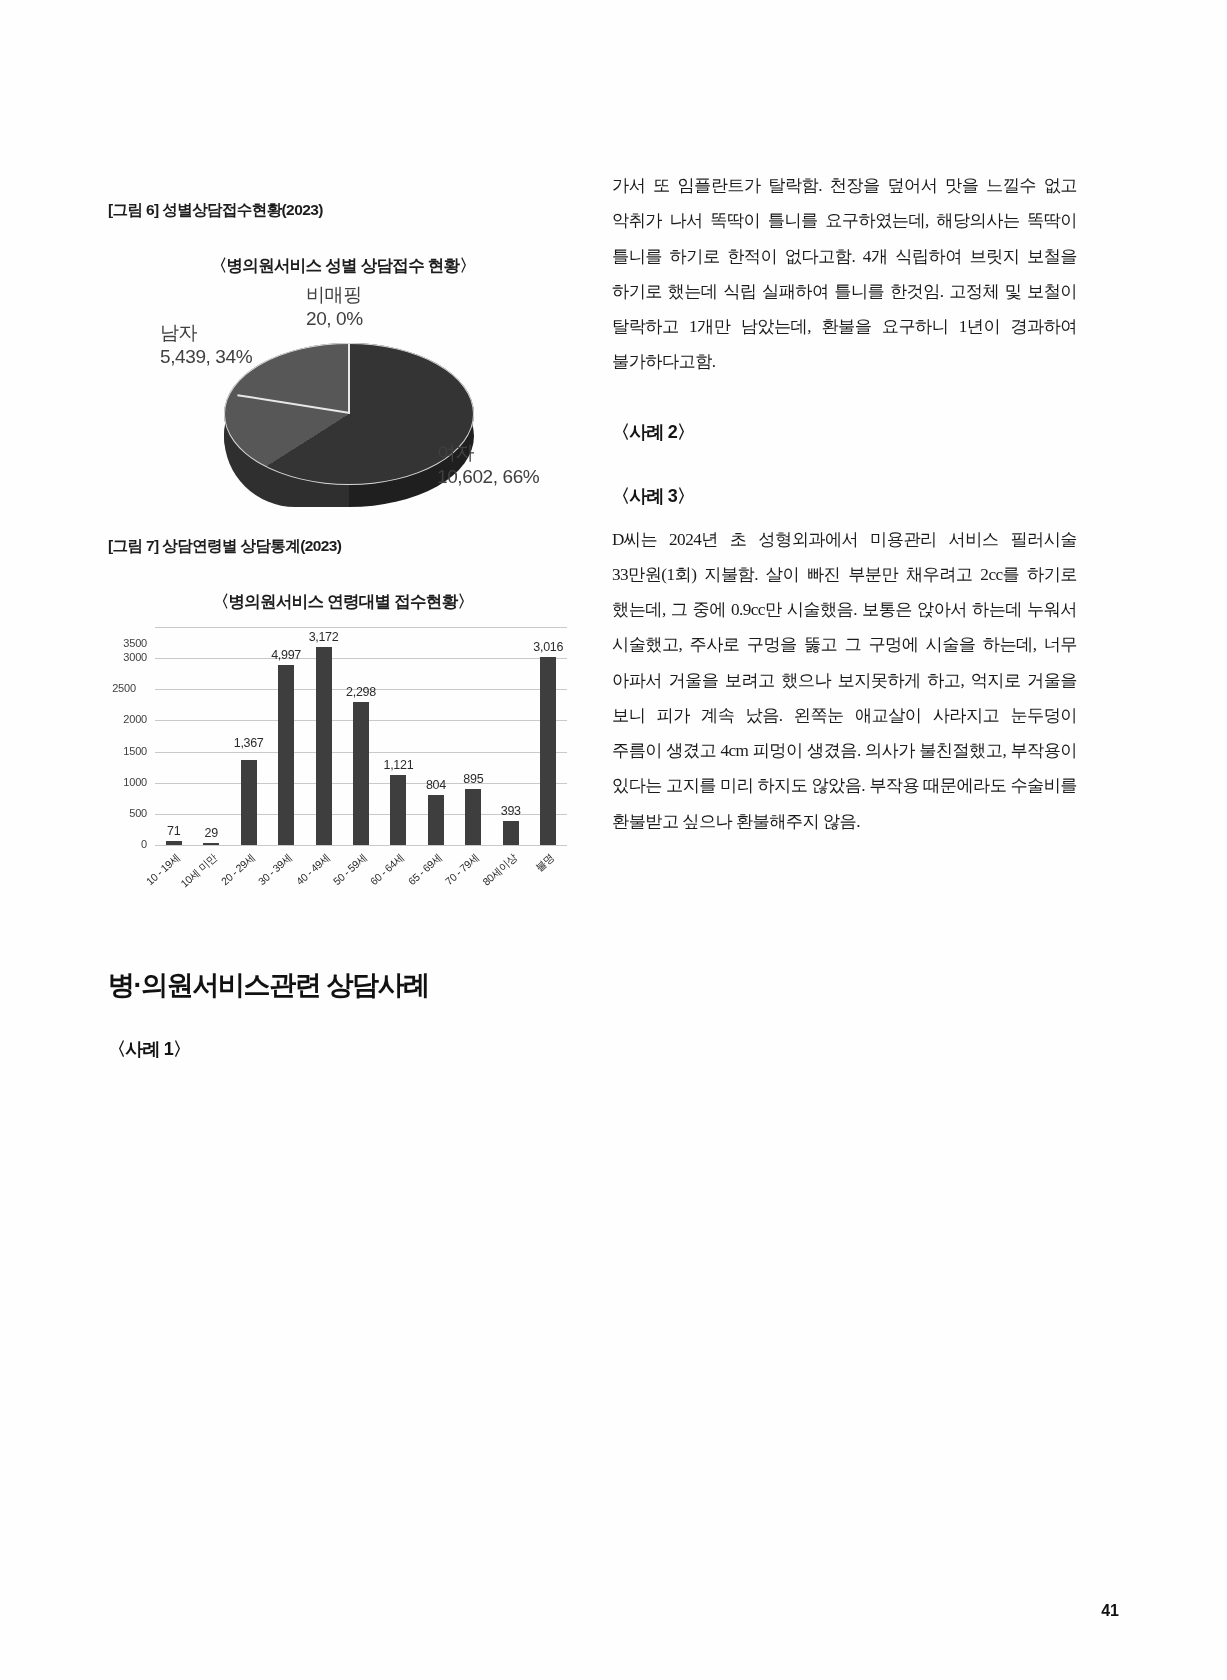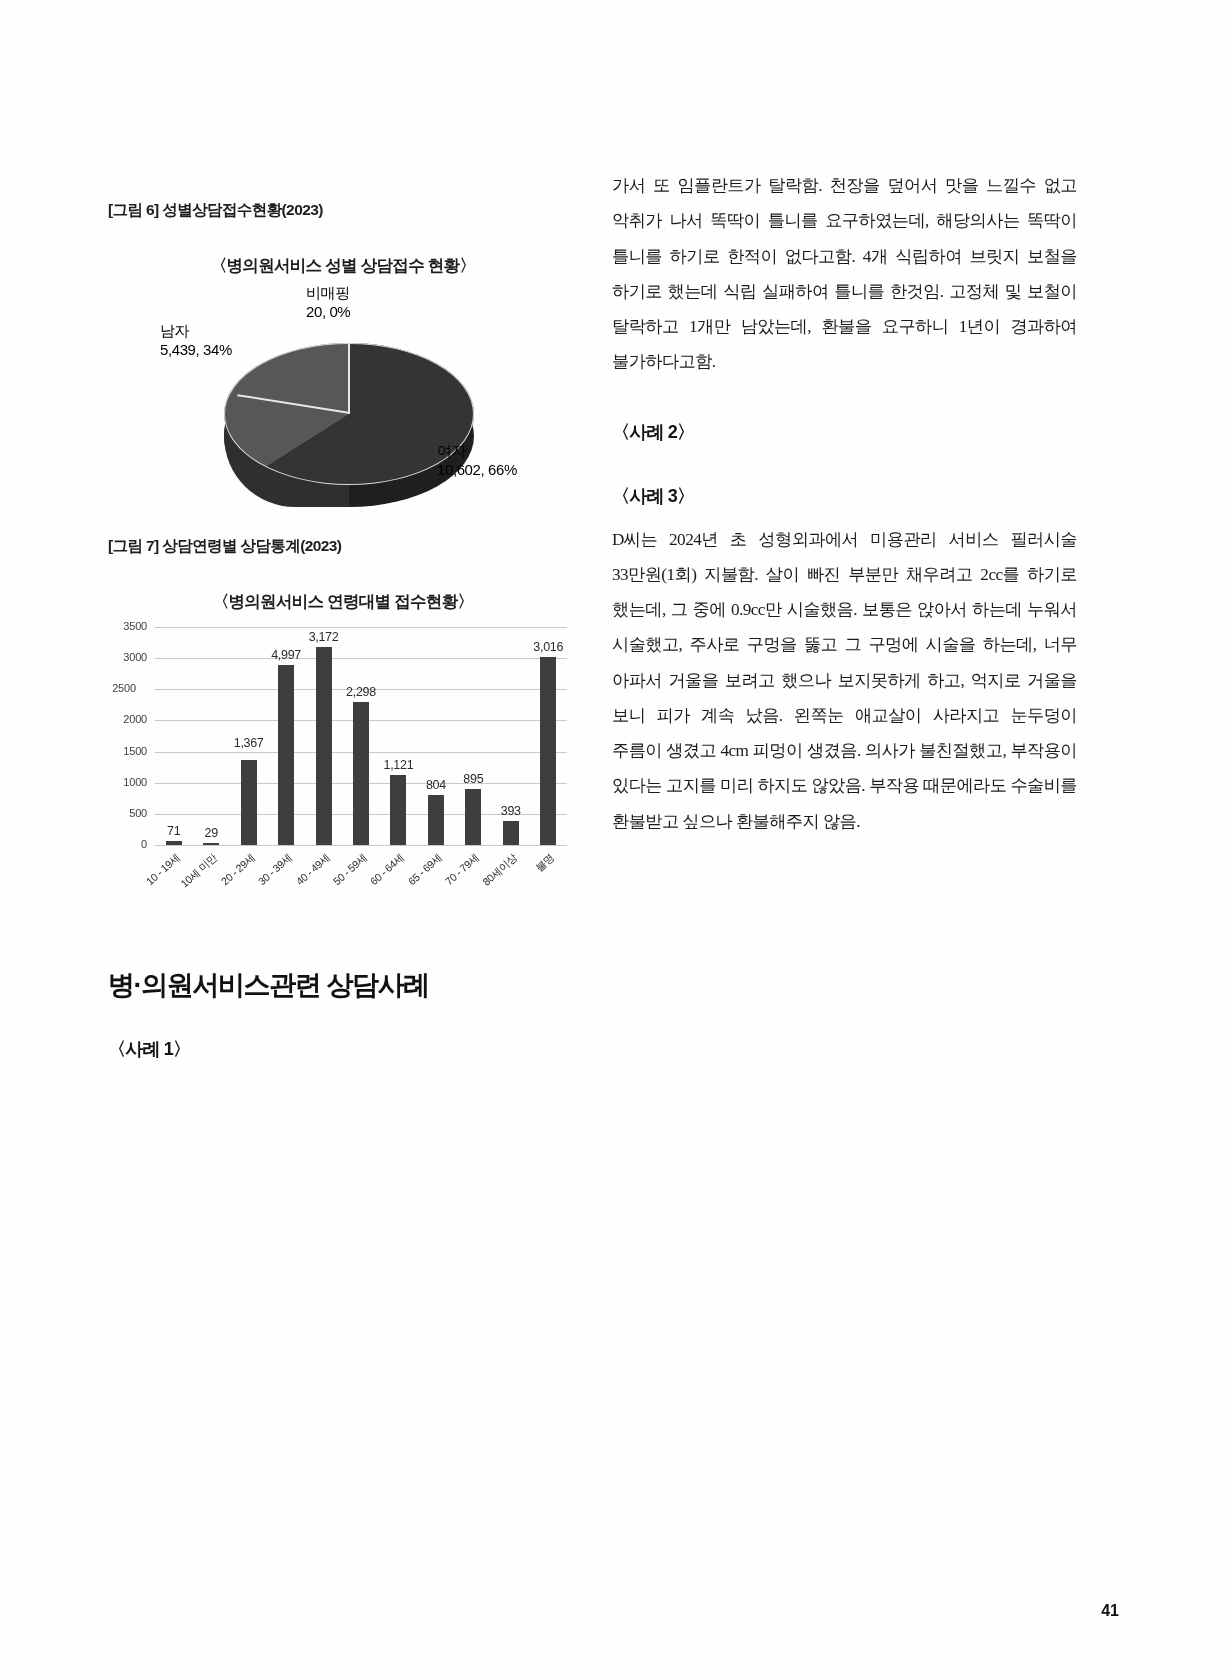--- a/index.html
+++ b/index.html
@@ -119,24 +119,24 @@
     position: absolute;
     left: 0; top: 0;
     width: 250px; height: 142px;
     border-radius: 50%;
     border: 1.5px solid #d8d8d8;
     box-sizing: border-box;
   }
 
   .pie-label {
     position: absolute;
-    font-size: 15px;
+    font-size: 19px;
     line-height: 1.28;
     letter-spacing: -0.4px;
-    color: #000000;
+    color: #404040;
     white-space: nowrap;
   }
   .pie-label-nomapping { left: 198px; top: 0px; }
   .pie-label-male      { left: 52px;  top: 38px; }
   .pie-label-female    { left: 329px; top: 158px; }
 
   
   .bar-wrap {
     position: relative;
     width: 470px;
@@ -325,21 +325,21 @@
               <div class="ytick" style="top: 155.714px;">1000</div>
               <div class="gridline" style="top: 124.571px;"></div>
               <div class="ytick" style="top: 124.571px;">1500</div>
               <div class="gridline" style="top: 93.4286px;"></div>
               <div class="ytick" style="top: 93.4286px;">2000</div>
               <div class="gridline" style="top: 62.2857px;"></div>
               <div class="ytick" style="top: 62.2857px; text-align: center;">2500</div>
               <div class="gridline" style="top: 31.1429px;"></div>
               <div class="ytick" style="top: 31.1429px;">3000</div>
               <div class="gridline" style="top: 0px;"></div>
-              <div class="ytick" style="top: 0px; text-align: right;">3500</div>
+              <div class="ytick" style="top: 17px; text-align: right;">3500</div>
             </div>
           <div class="bars" id="bars">
               <div class="bar-cell">
                 <div class="bar" style="height: 4.42229px; background: rgb(62, 62, 62);"></div>
                 <div class="bar-value" style="bottom: 7.42229px;">71</div>
               </div>
               <div class="bar-cell">
                 <div class="bar" style="height: 2px; background: rgb(62, 62, 62);"></div>
                 <div class="bar-value" style="bottom: 4.80629px;">29</div>
               </div>

